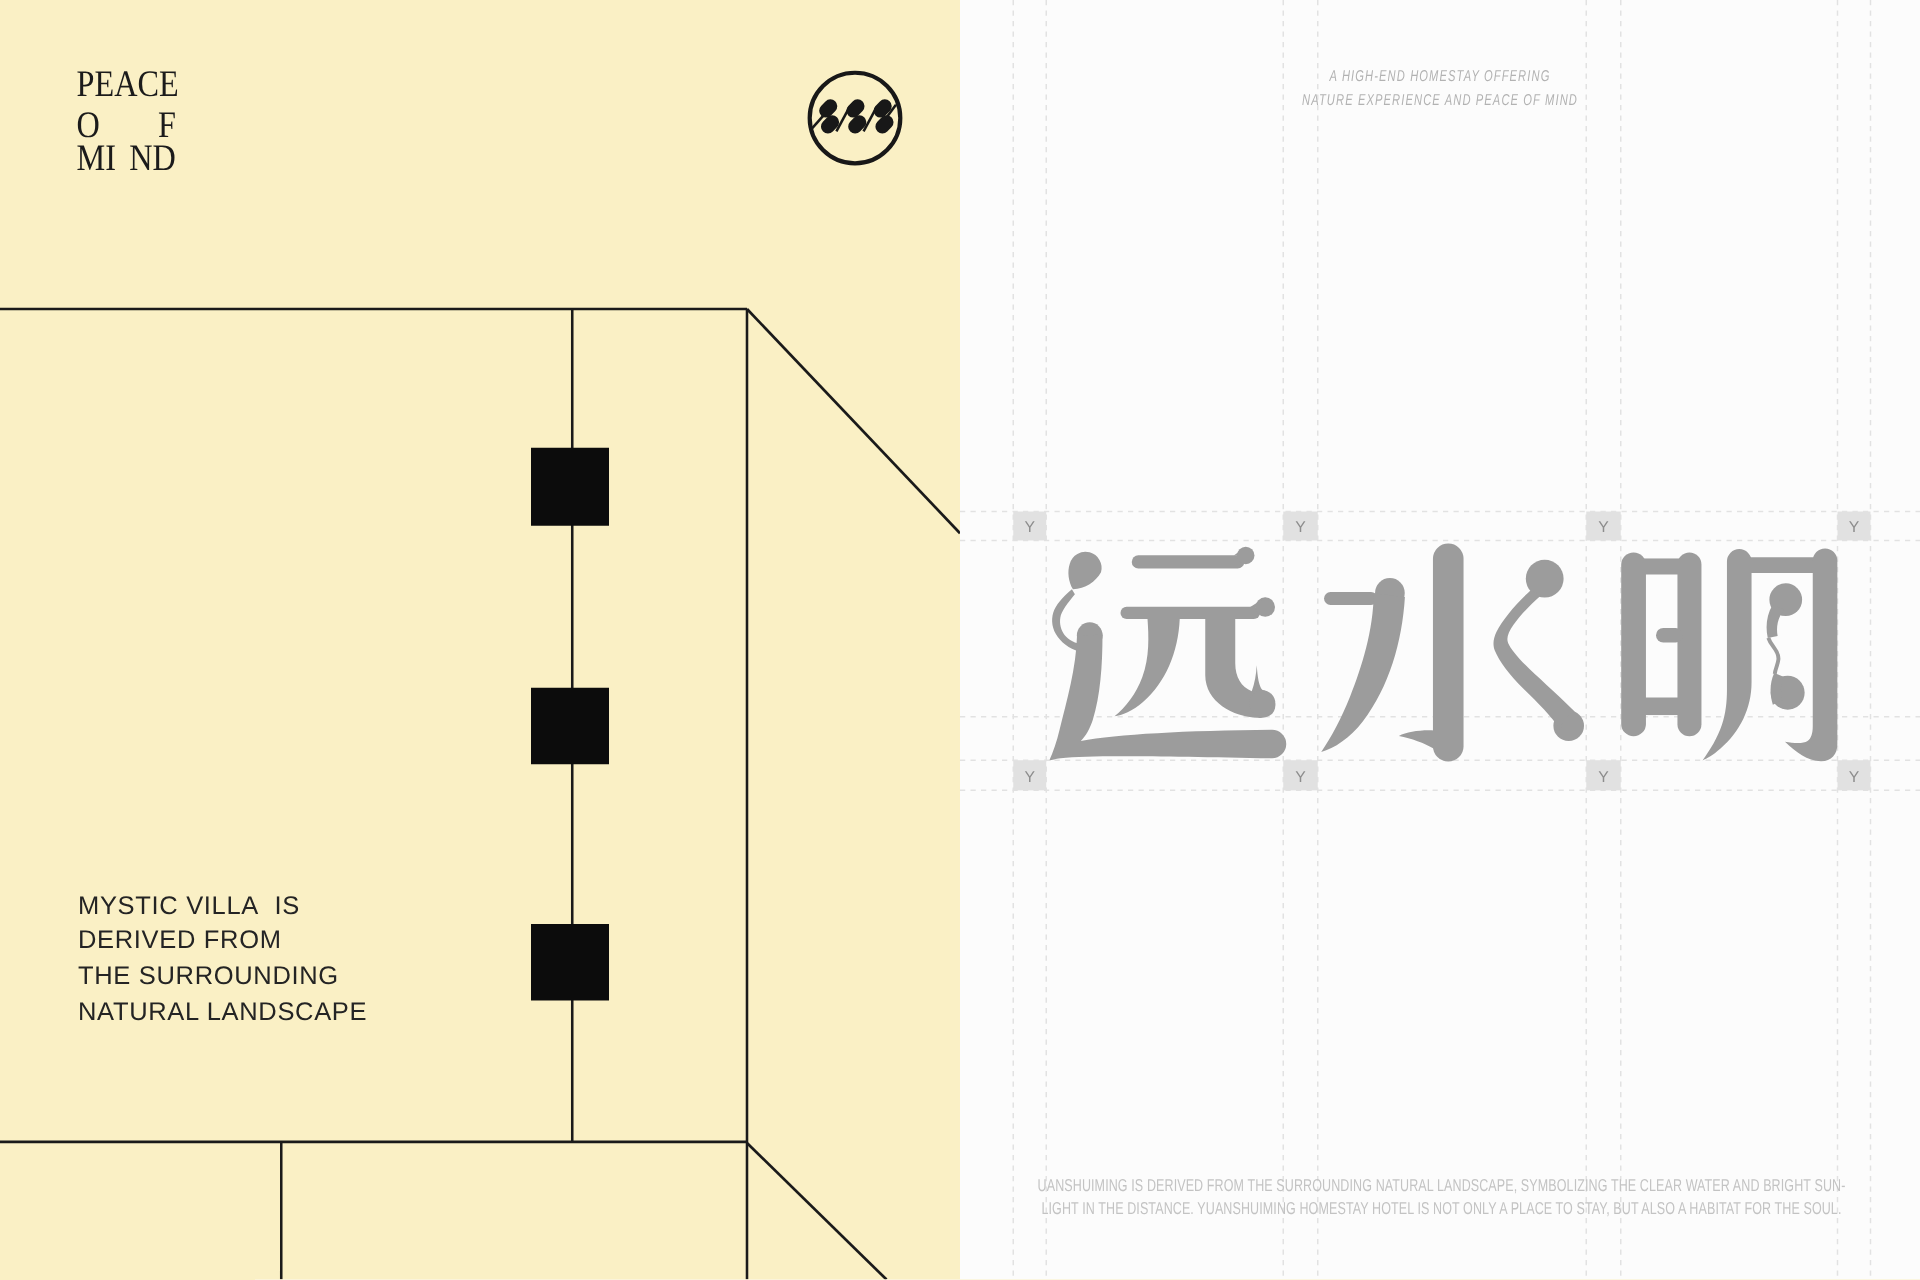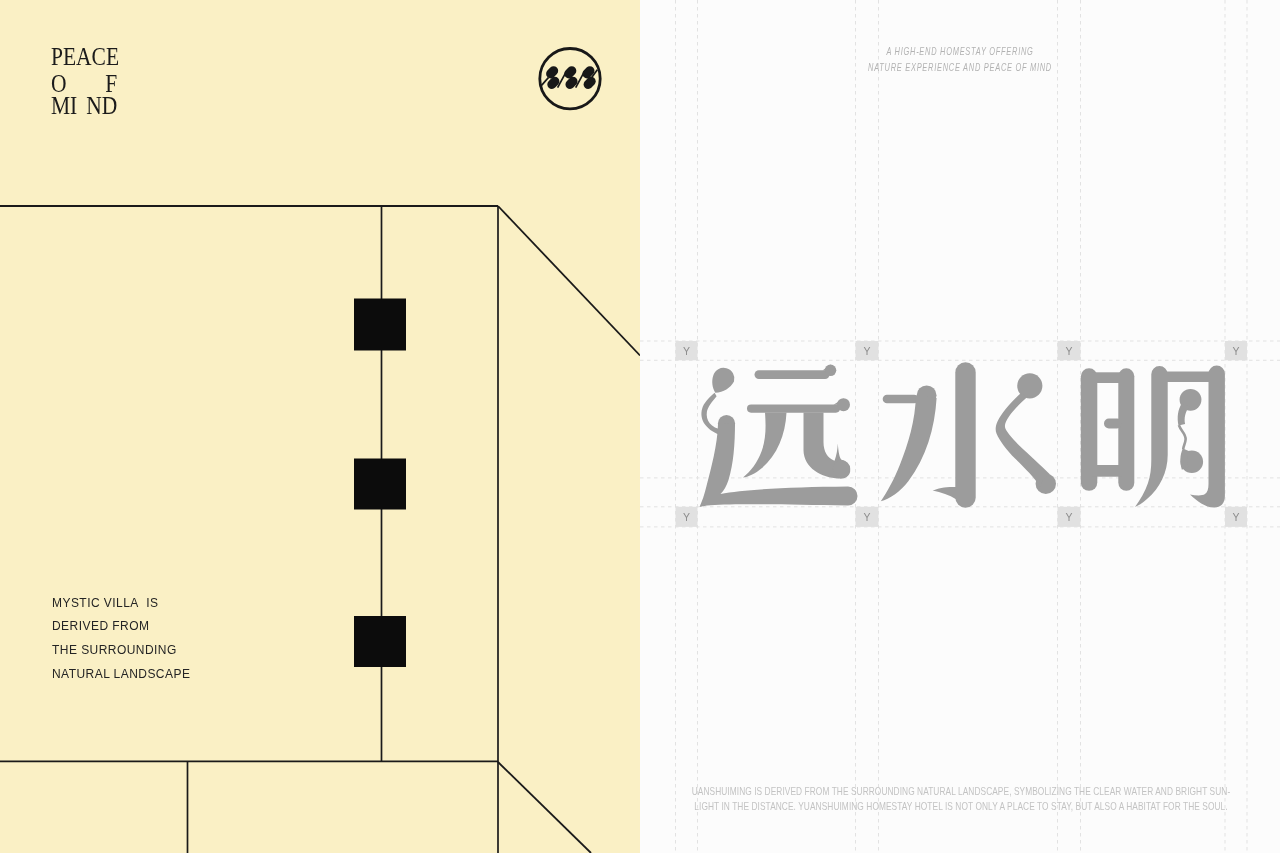--- a/index.html
+++ b/index.html
@@ -60,21 +60,21 @@
 
   <path d="M498,762 L591,853" stroke="#1a1a1a" stroke-width="1.8" fill="none"></path>
 
   <rect x="354" y="298.5" width="52" height="52" fill="#0c0c0c"></rect>
 
   <rect x="354" y="458.5" width="52" height="51" fill="#0c0c0c"></rect>
 
   <rect x="354" y="616" width="52" height="51" fill="#0c0c0c"></rect>
 </svg>
 
-<div class="abs" style="left:52px;top:591.5px;font-size:12px;letter-spacing:0.45px;line-height:23.7px;color:#242424;white-space:nowrap;">
+<div class="abs" style="left:52px;top:591.5px;font-size:17px;letter-spacing:0.45px;line-height:23.7px;color:#242424;white-space:nowrap;">
   MYSTIC VILLA&nbsp; IS<br>
   DERIVED FROM<br>
   THE SURROUNDING<br>
   NATURAL LANDSCAPE
 </div>
 
 <svg class="abs" style="left:640px;top:0;" width="640" height="853" viewBox="640 0 640 853">
 
   <g stroke="#e2e2e2" stroke-width="1" stroke-dasharray="3.5 3.5" fill="none">
     <path d="M675.5,0 V853 M697.5,0 V853 M855.5,0 V853 M878.5,0 V853 M1057.5,0 V853 M1080.5,0 V853 M1225,0 V853 M1247,0 V853"></path>

